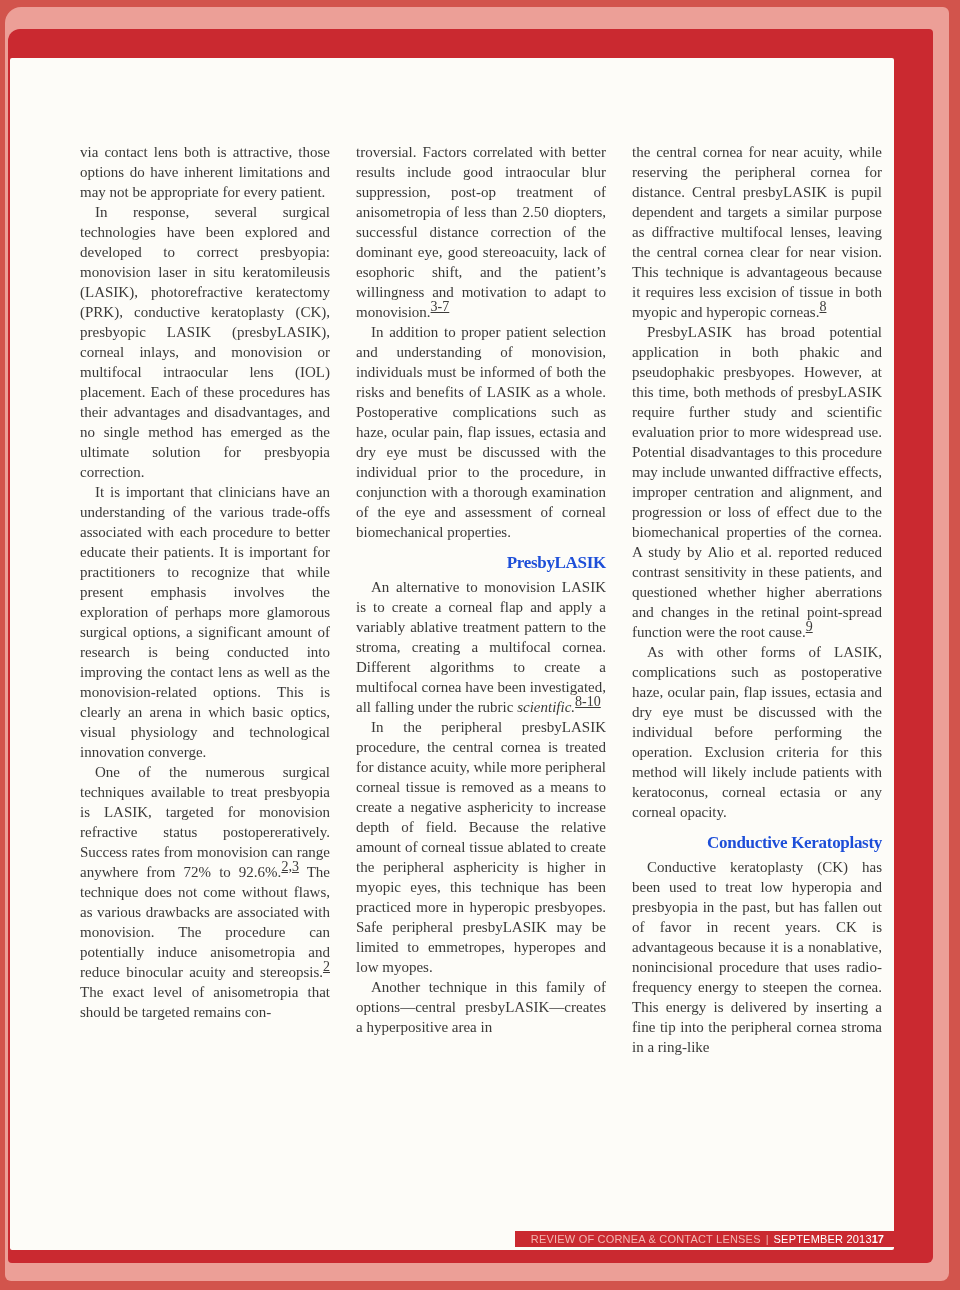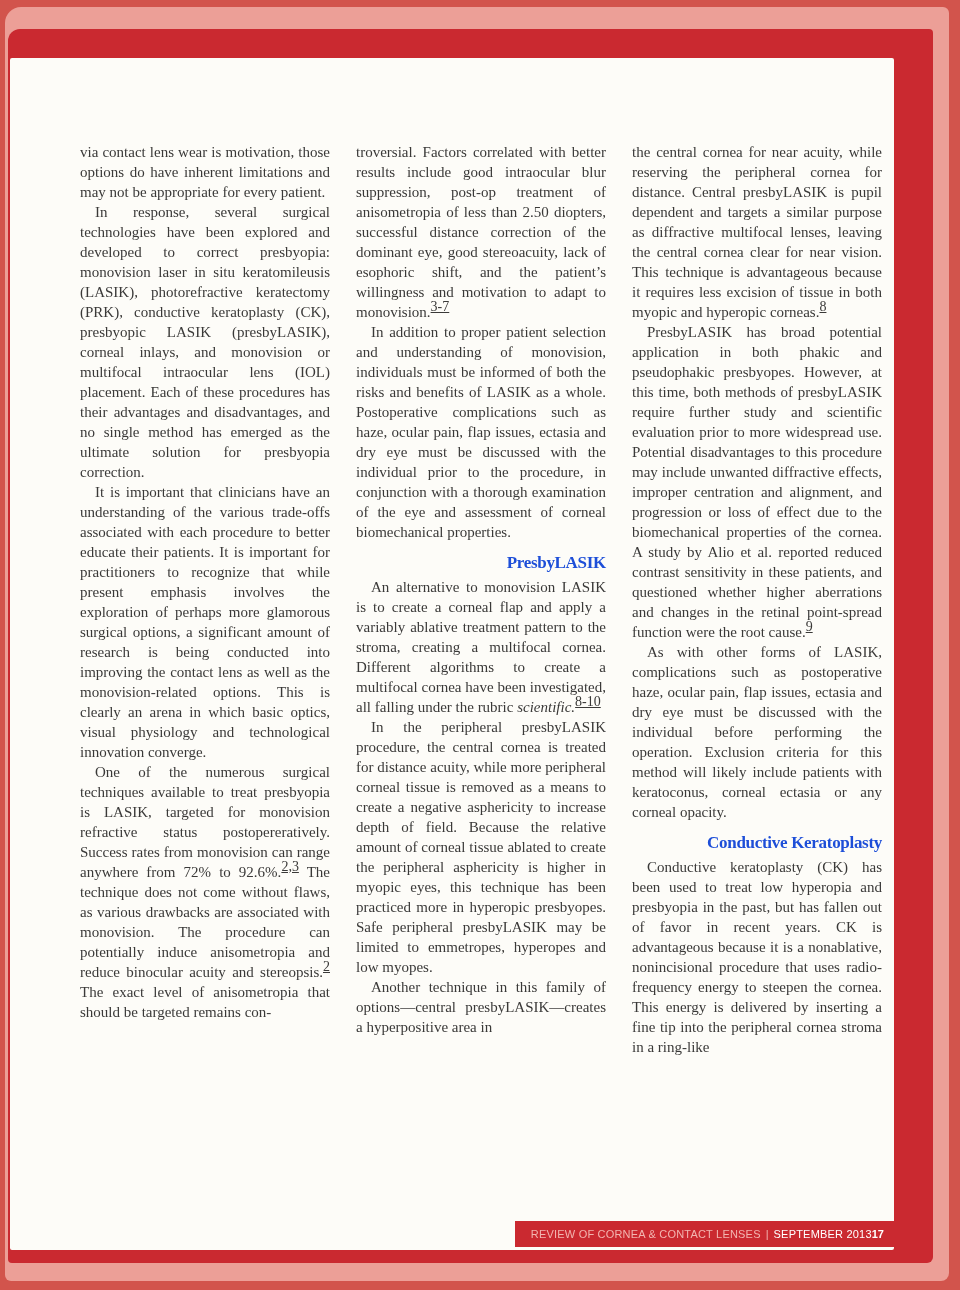--- a/index.html
+++ b/index.html
@@ -52,21 +52,21 @@
   }
   .column sup {
     font-size: 14px;
     line-height: 0;
     vertical-align: super;
     text-decoration: underline;
   }
   .column em { font-style: italic; }
   .footer-bar {
     position: absolute; right: 0; bottom: 3px;
-    height: 26px;
+    height: 16px;
     background: #ca2930;
     display: flex; align-items: center;
     padding: 0 10px 0 16px;
     font-family: "Liberation Sans", sans-serif;
     font-size: 11px;
     white-space: nowrap;
   }
   .footer-journal { color: #f2b5b0; letter-spacing: 0.2px; }
   .footer-sep { color: #f2b5b0; margin: 0 5px; }
   .footer-issue { color: #ffffff; font-weight: normal; letter-spacing: 0.2px; }
@@ -74,21 +74,21 @@
 </style>
 </head>
 <body>
 
 <div class="layer-salmon"></div>
 <div class="layer-red"></div>
 
 <div class="page">
   <div class="content">
       <div class="column">
-        <p class="no-indent"><span>via contact lens wear is motivation, those options do have inherent limitations and may not be appropriate for every patient.</span></p>
+        <p class="no-indent"><span>via contact lens both is attractive, those options do have inherent limitations and may not be appropriate for every patient.</span></p>
         <p class="indent"><span>In response, several surgical technologies have been explored and developed to correct presbyopia: monovision laser in situ keratomileusis (LASIK), photorefractive keratectomy (PRK), conductive keratoplasty (CK), presbyopic LASIK (presbyLASIK), corneal inlays, and monovision or multifocal intraocular lens (IOL) placement. Each of these procedures has their advantages and disadvantages, and no single method has emerged as the ultimate solution for presbyopia correction.</span></p>
         <p class="indent"><span>It is important that clinicians have an understanding of the various trade-offs associated with each procedure to better educate their patients. It is important for practitioners to recognize that while present emphasis involves the exploration of perhaps more glamorous surgical options, a significant amount of research is being conducted into improving the contact lens as well as the monovision-related options. This is clearly an arena in which basic optics, visual physiology and technological innovation converge.</span></p>
         <p class="indent"><span>One of the numerous surgical techniques available to treat presbyopia is LASIK, targeted for monovision refractive status postopereratively. Success rates from monovision can range anywhere from 72% to 92.6%.</span><sup>2,3</sup><span> The technique does not come without flaws, as various drawbacks are associated with monovision. The procedure can potentially induce anisometropia and reduce binocular acuity and stereopsis.</span><sup>2</sup><span> The exact level of anisometropia that should be targeted remains con-</span></p>
       </div>
       <div class="column">
         <p class="no-indent"><span>troversial. Factors correlated with better results include good intraocular blur suppression, post-op treatment of anisometropia of less than 2.50 diopters, successful distance correction of the dominant eye, good stereoacuity, lack of esophoric shift, and the patient’s willingness and motivation to adapt to monovision.</span><sup>3-7</sup></p>
         <p class="indent"><span>In addition to proper patient selection and understanding of monovision, individuals must be informed of both the risks and benefits of LASIK as a whole. Postoperative complications such as haze, ocular pain, flap issues, ectasia and dry eye must be discussed with the individual prior to the procedure, in conjunction with a thorough examination of the eye and assessment of corneal biomechanical properties.</span></p>
         <h3><span>PresbyLASIK</span></h3>
         <p class="indent"><span>An alternative to monovision LASIK is to create a corneal flap and apply a variably ablative treatment pattern to the stroma, creating a multifocal cornea. Different algorithms to create a multifocal cornea have been investigated, all falling under the rubric </span><em>scientific.</em><sup>8-10</sup></p>
         <p class="indent"><span>In the peripheral presbyLASIK procedure, the central cornea is treated for distance acuity, while more peripheral corneal tissue is removed as a means to create a negative asphericity to increase depth of field. Because the relative amount of corneal tissue ablated to create the peripheral asphericity is higher in myopic eyes, this technique has been practiced more in hyperopic presbyopes. Safe peripheral presbyLASIK may be limited to emmetropes, hyperopes and low myopes.</span></p>

